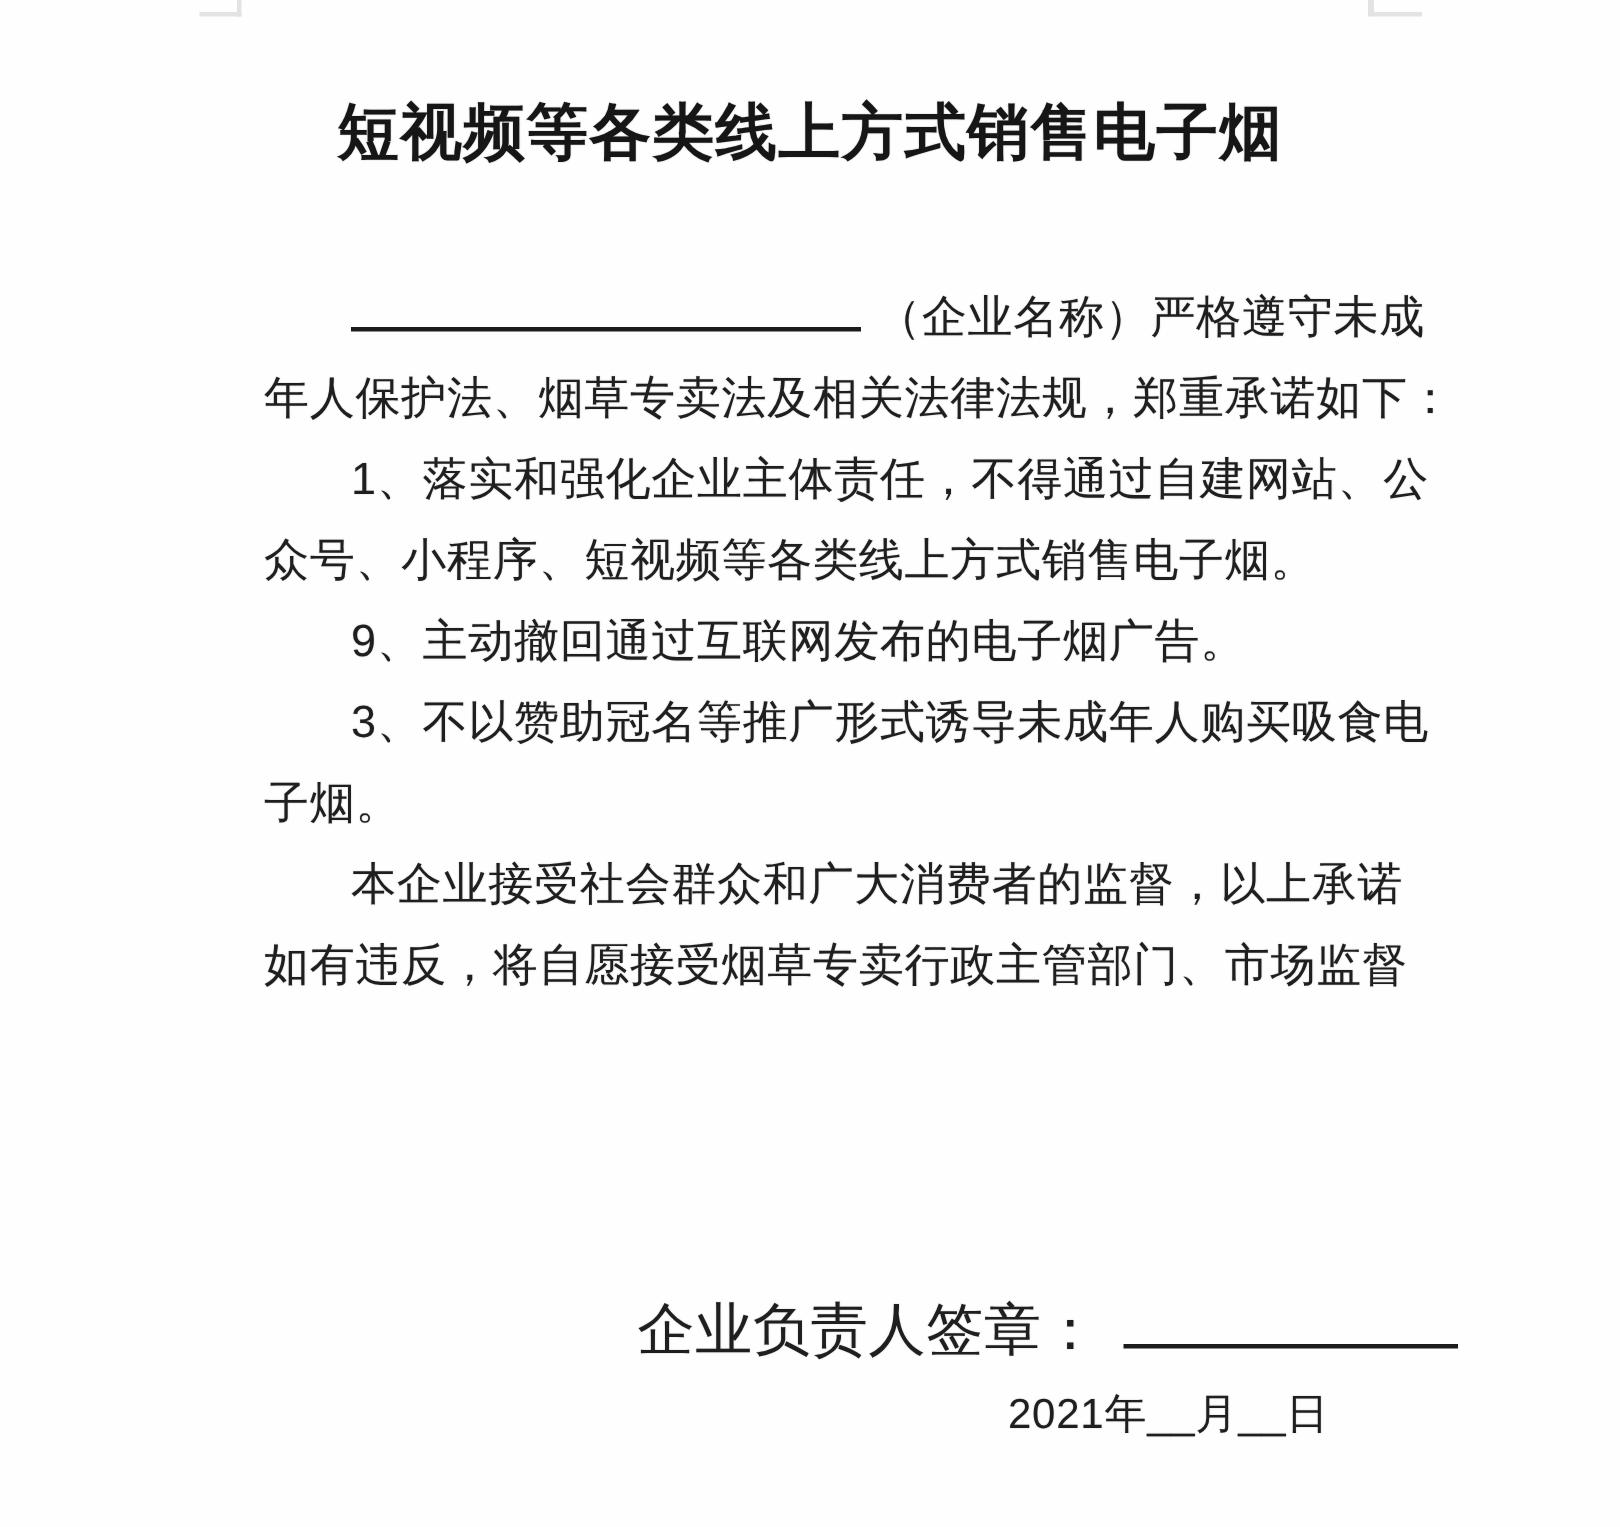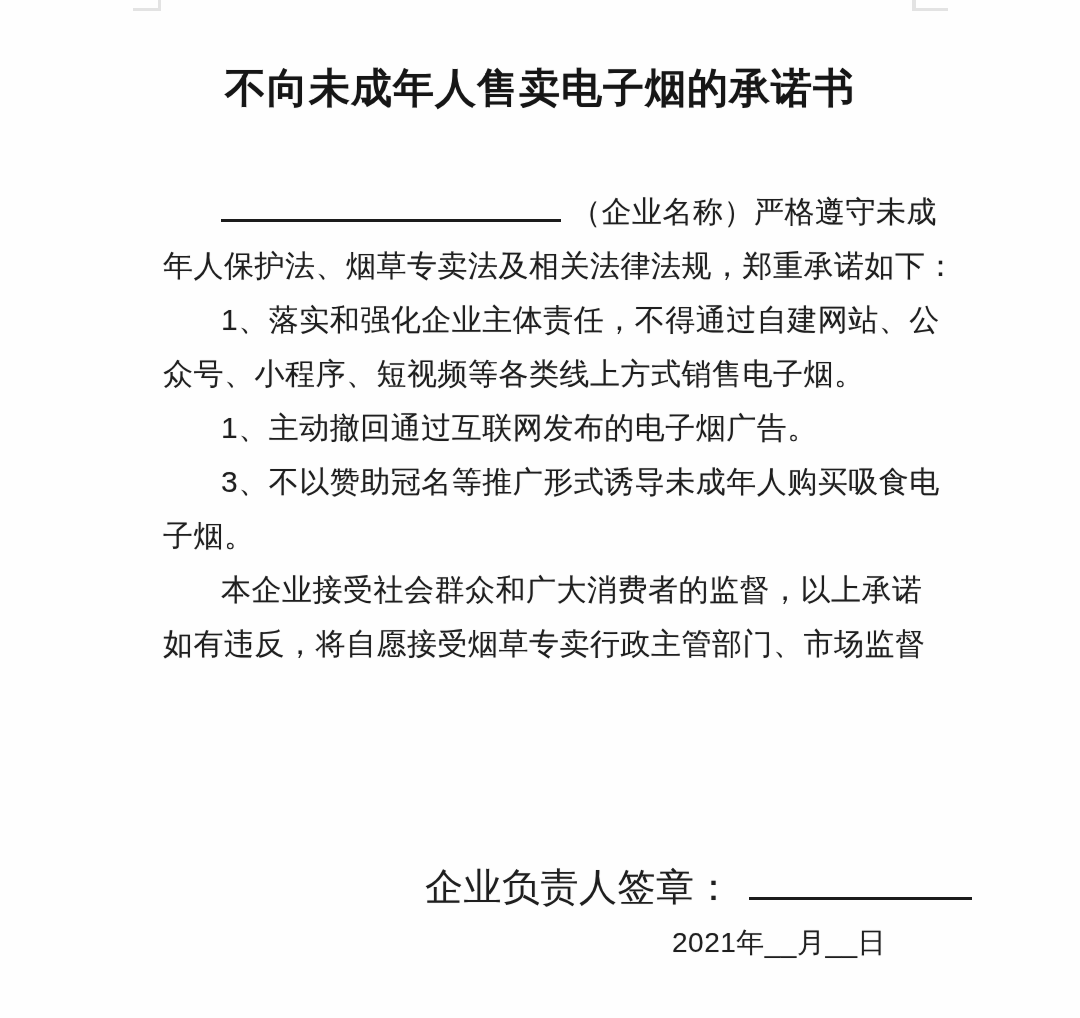--- a/index.html
+++ b/index.html
@@ -35,21 +35,21 @@
     font-size: 41px;
     line-height: 48px;
     font-weight: 700;
     letter-spacing: 1px;
     color: #161616;
     text-shadow: 0 0 1px rgba(20,20,20,0.35);
   }
 
   .doc-body {
     position: absolute;
-    left: 163px;
+    left: 176px;
     top: 185px;
     width: 790px;
     font-size: 30px;
     color: #1f1f1f;
     text-shadow: 0 0 1px rgba(30,30,30,0.30);
   }
   .line {
     height: 54px;
     line-height: 54px;
     white-space: nowrap;
@@ -102,33 +102,33 @@
 
   <div class="corner-mark corner-tl">
     <span class="h"></span>
     <span class="v"></span>
   </div>
   <div class="corner-mark corner-tr">
     <span class="h"></span>
     <span class="v"></span>
   </div>
 
-  <div class="doc-title">不向未成年人售卖电子烟的承诺书</div>
+  <div class="doc-title">短视频等各类线上方式销售电子烟</div>
 
   <div class="doc-body">
 
     <div class="line indent">
       <span class="blank company-blank"></span><span>（企业名称）严格遵守未成</span>
     </div>
     <div class="line">年人保护法、烟草专卖法及相关法律法规，郑重承诺如下：</div>
 
     <div class="line indent">1、落实和强化企业主体责任，不得通过自建网站、公</div>
     <div class="line">众号、小程序、短视频等各类线上方式销售电子烟。</div>
 
-    <div class="line indent">1、主动撤回通过互联网发布的电子烟广告。</div>
+    <div class="line indent">9、主动撤回通过互联网发布的电子烟广告。</div>
 
     <div class="line indent">3、不以赞助冠名等推广形式诱导未成年人购买吸食电</div>
     <div class="line">子烟。</div>
 
     <div class="line indent">本企业接受社会群众和广大消费者的监督，以上承诺</div>
     <div class="line">如有违反，将自愿接受烟草专卖行政主管部门、市场监督</div>
 
   </div>
 
   <div class="signature-row">

